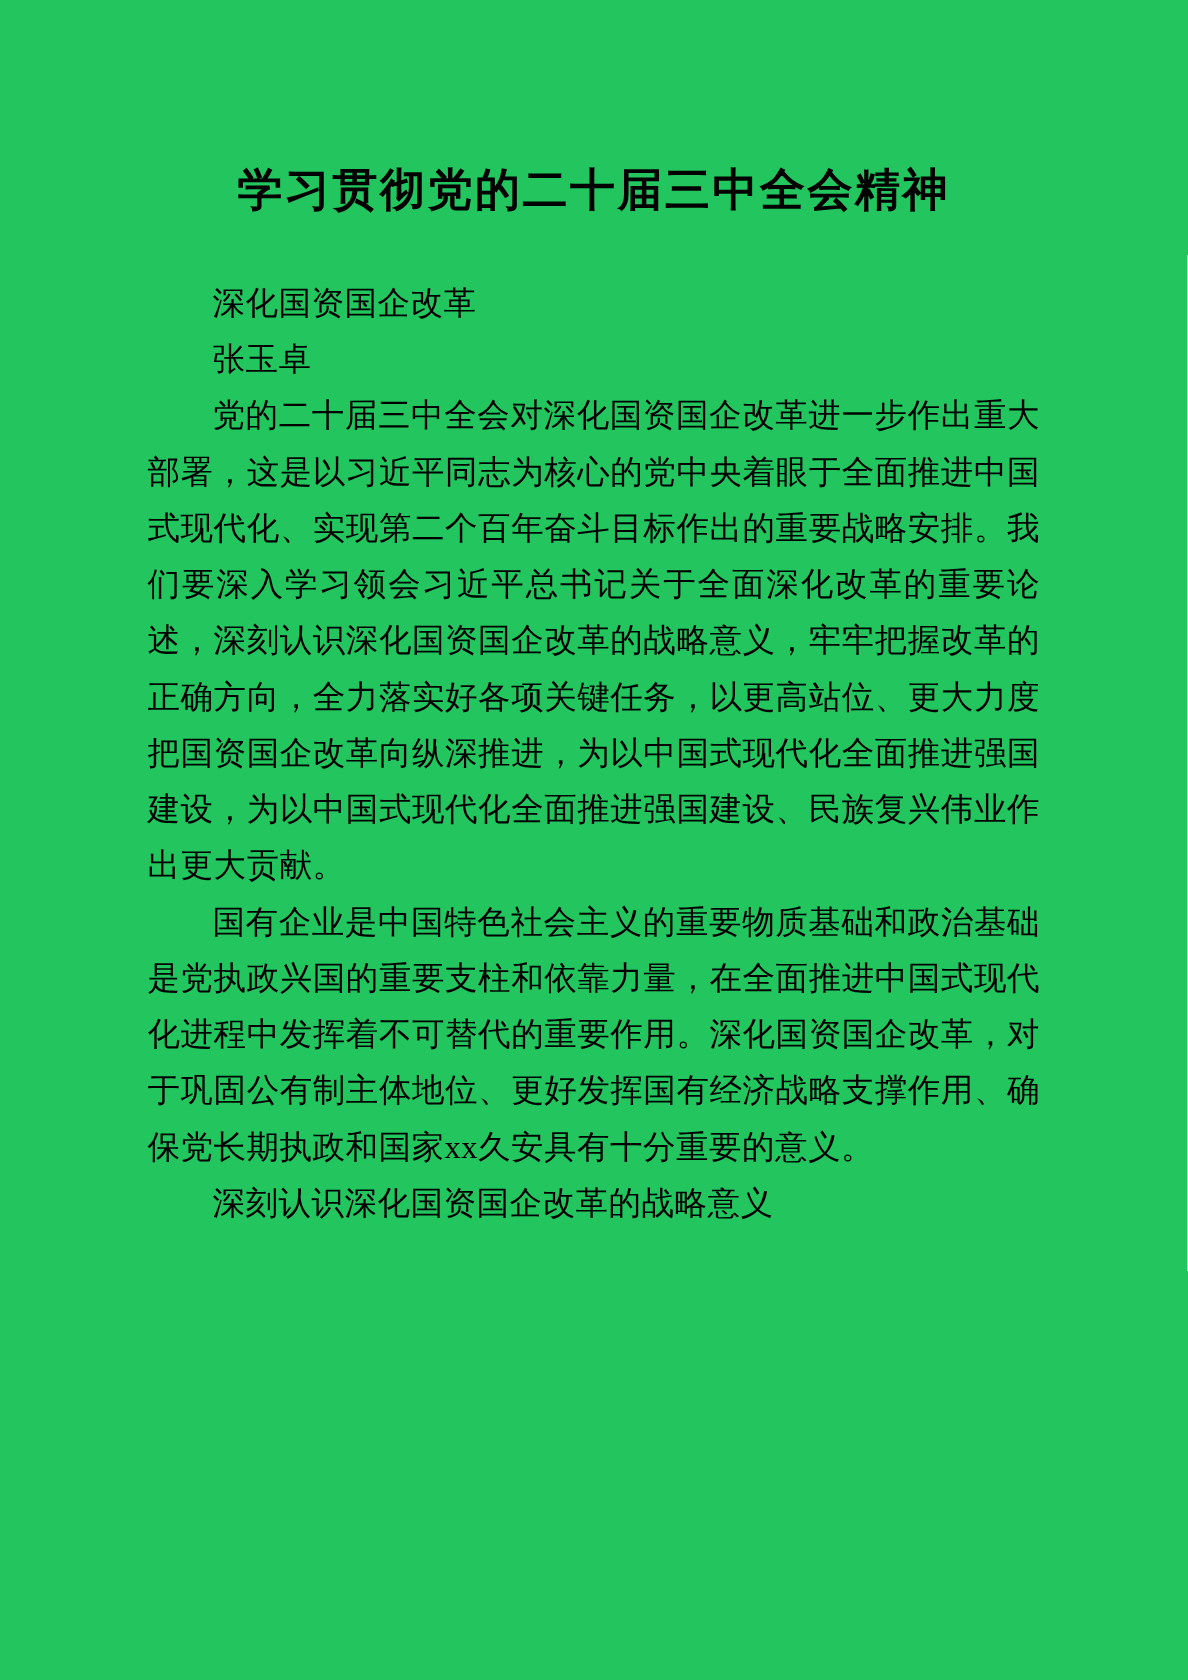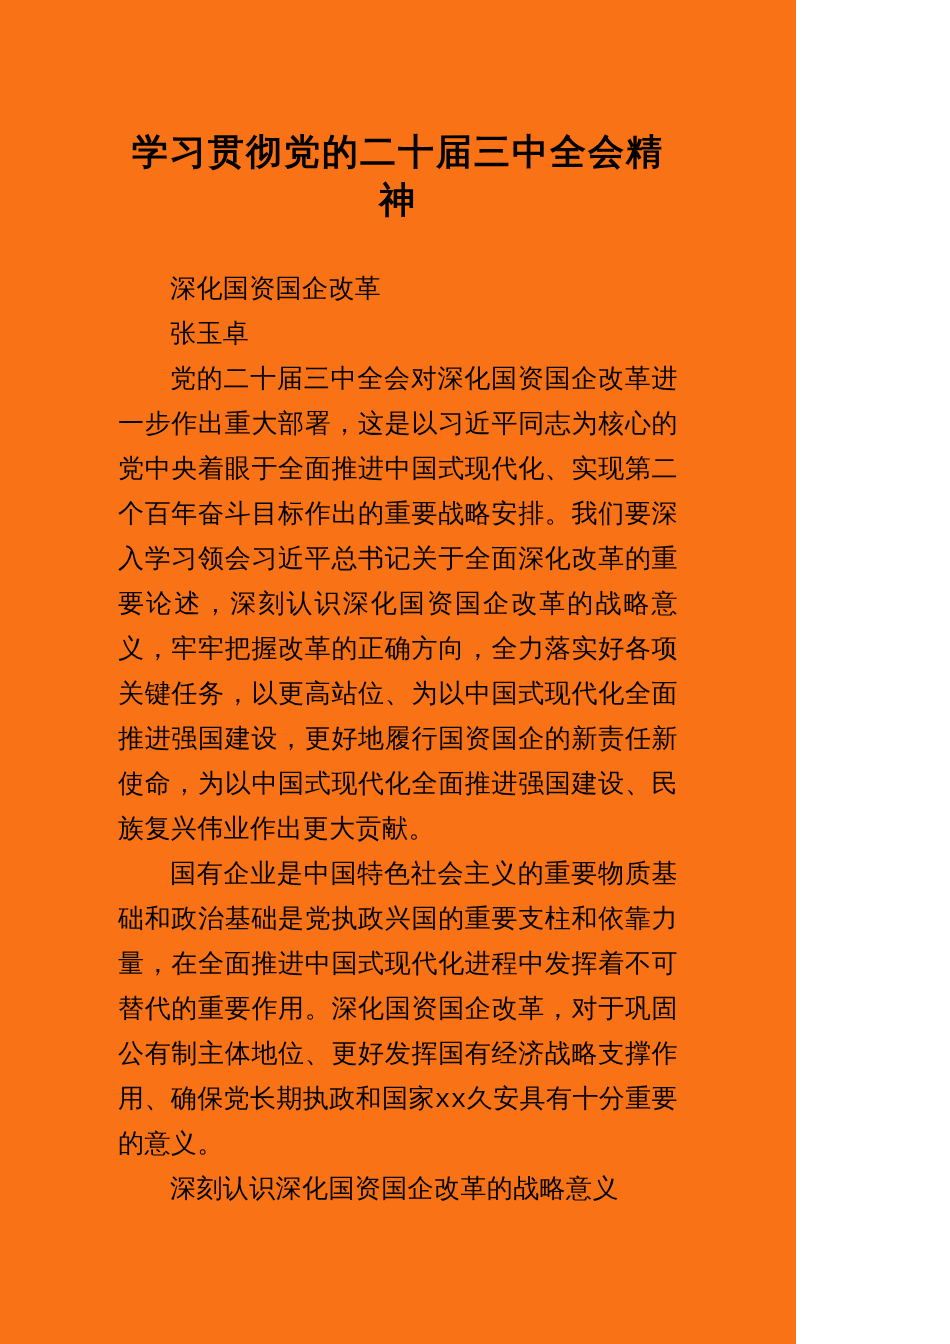--- a/index.html
+++ b/index.html
@@ -2,58 +2,58 @@
 <html><head>
 <meta charset="utf-8">
 <style>
   html, body {
     margin: 0;
     padding: 0;
     background: #ffffff;
   }
   .page {
     position: relative;
-    width: 796px;
+    width: 950px;
     height: 1344px;
     box-sizing: border-box;
-    background: #f97316;
+    background: #22c55e;
     padding: 128px 118px 0 118px;
     overflow: hidden;
     color: #000000;
   }
   .doc-title {
     margin: 0 0 44px 0;
     text-align: center;
     font-family: "Liberation Serif", serif;
     font-weight: bold;
     font-size: 36px;
     line-height: 48px;
     letter-spacing: 2px;
     color: #000000;
   }
   .para {
     margin: 0;
-    font-family: Liberation Mono, monospace;
+    font-family: Liberation Serif, serif;
     font-size: 26px;
     line-height: 45px;
     letter-spacing: 0.4px;
     text-indent: 2em;
     text-align: justify;
     color: #000000;
   }
 </style>
 </head>
 <body>
 
 <div class="page">
   <h1 class="doc-title">学习贯彻党的二十届三中全会精神</h1>
 
   <p class="para">深化国资国企改革</p>
 
   <p class="para">张玉卓</p>
 
-  <p class="para">党的二十届三中全会对深化国资国企改革进一步作出重大部署，这是以习近平同志为核心的党中央着眼于全面推进中国式现代化、实现第二个百年奋斗目标作出的重要战略安排。我们要深入学习领会习近平总书记关于全面深化改革的重要论述，深刻认识深化国资国企改革的战略意义，牢牢把握改革的正确方向，全力落实好各项关键任务，以更高站位、为以中国式现代化全面推进强国建设，更好地履行国资国企的新责任新使命，为以中国式现代化全面推进强国建设、民族复兴伟业作出更大贡献。</p>
+  <p class="para">党的二十届三中全会对深化国资国企改革进一步作出重大部署，这是以习近平同志为核心的党中央着眼于全面推进中国式现代化、实现第二个百年奋斗目标作出的重要战略安排。我们要深入学习领会习近平总书记关于全面深化改革的重要论述，深刻认识深化国资国企改革的战略意义，牢牢把握改革的正确方向，全力落实好各项关键任务，以更高站位、更大力度把国资国企改革向纵深推进，为以中国式现代化全面推进强国建设，为以中国式现代化全面推进强国建设、民族复兴伟业作出更大贡献。</p>
 
   <p class="para">国有企业是中国特色社会主义的重要物质基础和政治基础是党执政兴国的重要支柱和依靠力量，在全面推进中国式现代化进程中发挥着不可替代的重要作用。深化国资国企改革，对于巩固公有制主体地位、更好发挥国有经济战略支撑作用、确保党长期执政和国家xx久安具有十分重要的意义。</p>
 
   <p class="para">深刻认识深化国资国企改革的战略意义</p>
 
 </div>
 
 </body></html>

